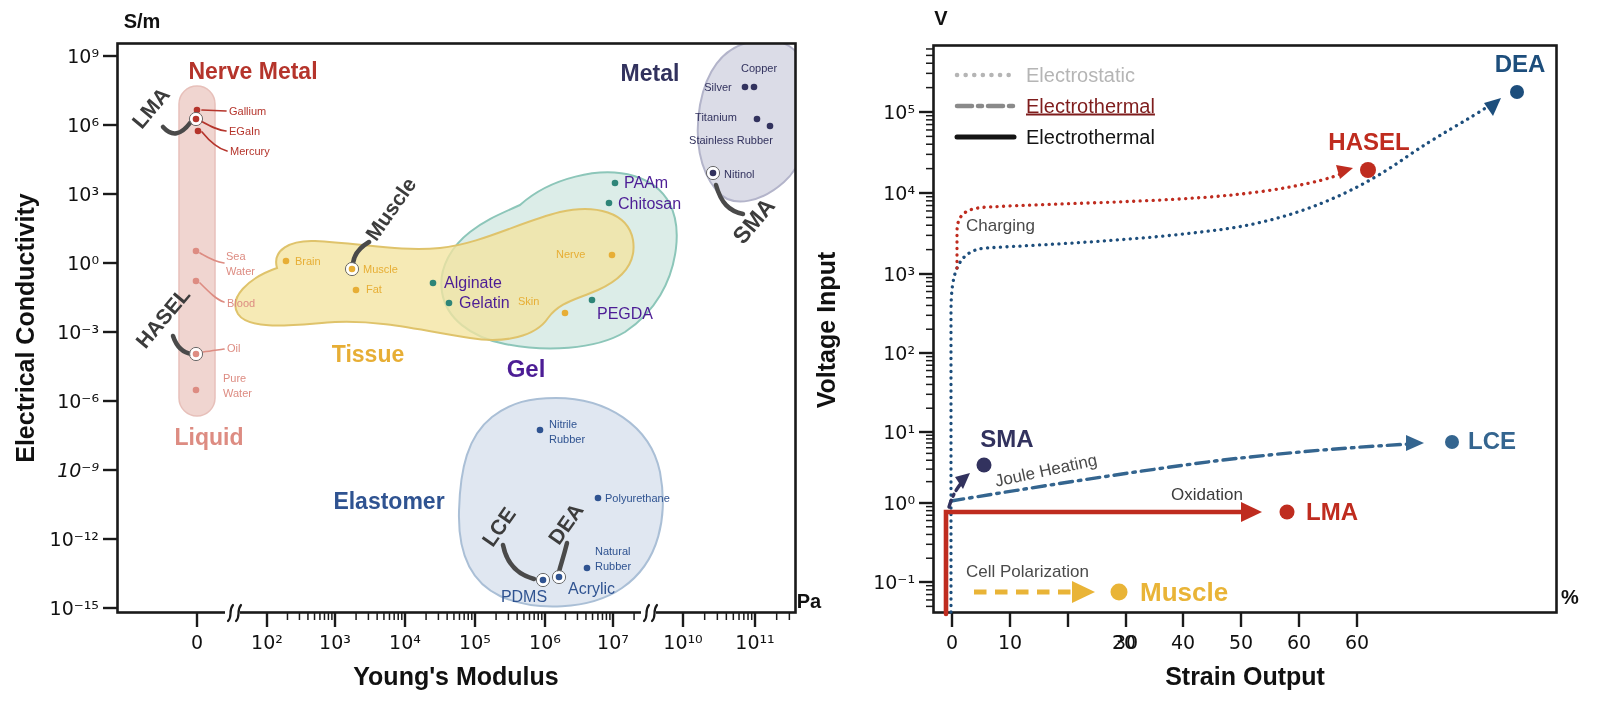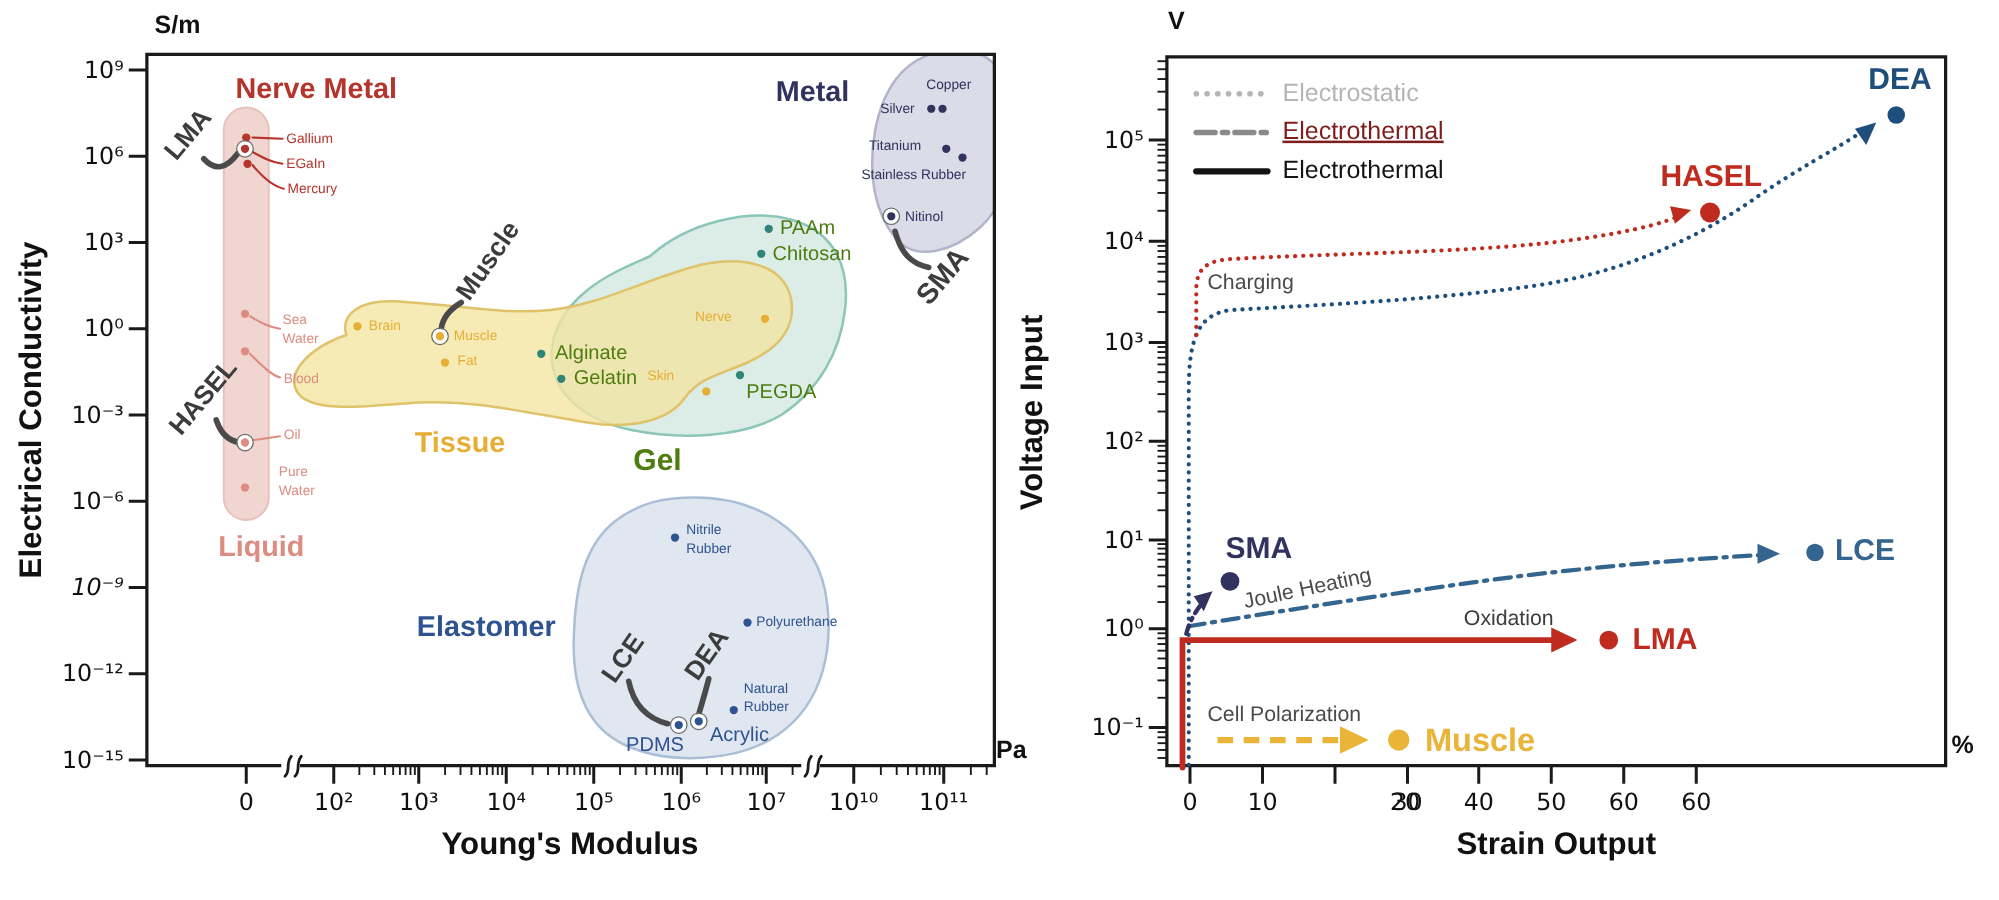--- a/index.html
+++ b/index.html
@@ -12,21 +12,21 @@
   .r50{transform:translate(-50%,-50%) rotate(-50deg);}
   .r55{transform:translate(-50%,-50%) rotate(-55deg);}
   .r12{transform:translate(-50%,-50%) rotate(-12deg);}
   .r90{transform:translate(-50%,-50%) rotate(-90deg);}
   .b{font-weight:bold;}
   .pre{white-space:pre-line;line-height:15px;}
   .s15{font-size:11px;}.s16{font-size:16px;}.s17{font-size:17px;}
   .s20{font-size:20px;}.s21{font-size:21px;}.s23{font-size:23px;}
   .s24{font-size:24px;}.s25{font-size:25px;}.s26{font-size:26px;}
   .red{color:#b5342b;}.salmon{color:#dd8c82;}.must{color:#e7ae35;}
-  .teal{color:#4d7c0f;text-align:center;}.navy{color:#2f5391;}.dnavy{color:#32325e;}
+  .teal{color:#4c1d95;text-align:center;}.navy{color:#2f5391;}.dnavy{color:#32325e;}
   .gray{color:#4a4a4a;}.gray2{color:#3c3c3c;}
   .rred{color:#bf2c1f;}.rblue{color:#1d4e7c;}.rsteel{color:#34658f;}.ryel{color:#e9b437;}
   .lgray{color:#b5b5b5;}.mgray{color:#7f1d1d;text-decoration:underline;}.blk{color:#141414;}
   .tick{position:absolute;font-family:"DejaVu Sans","Liberation Sans",sans-serif;
         font-size:19px;color:#111;white-space:nowrap;}
 </style>
 </head>
 <body>
 
 <div class="canvas" id="canvas">

